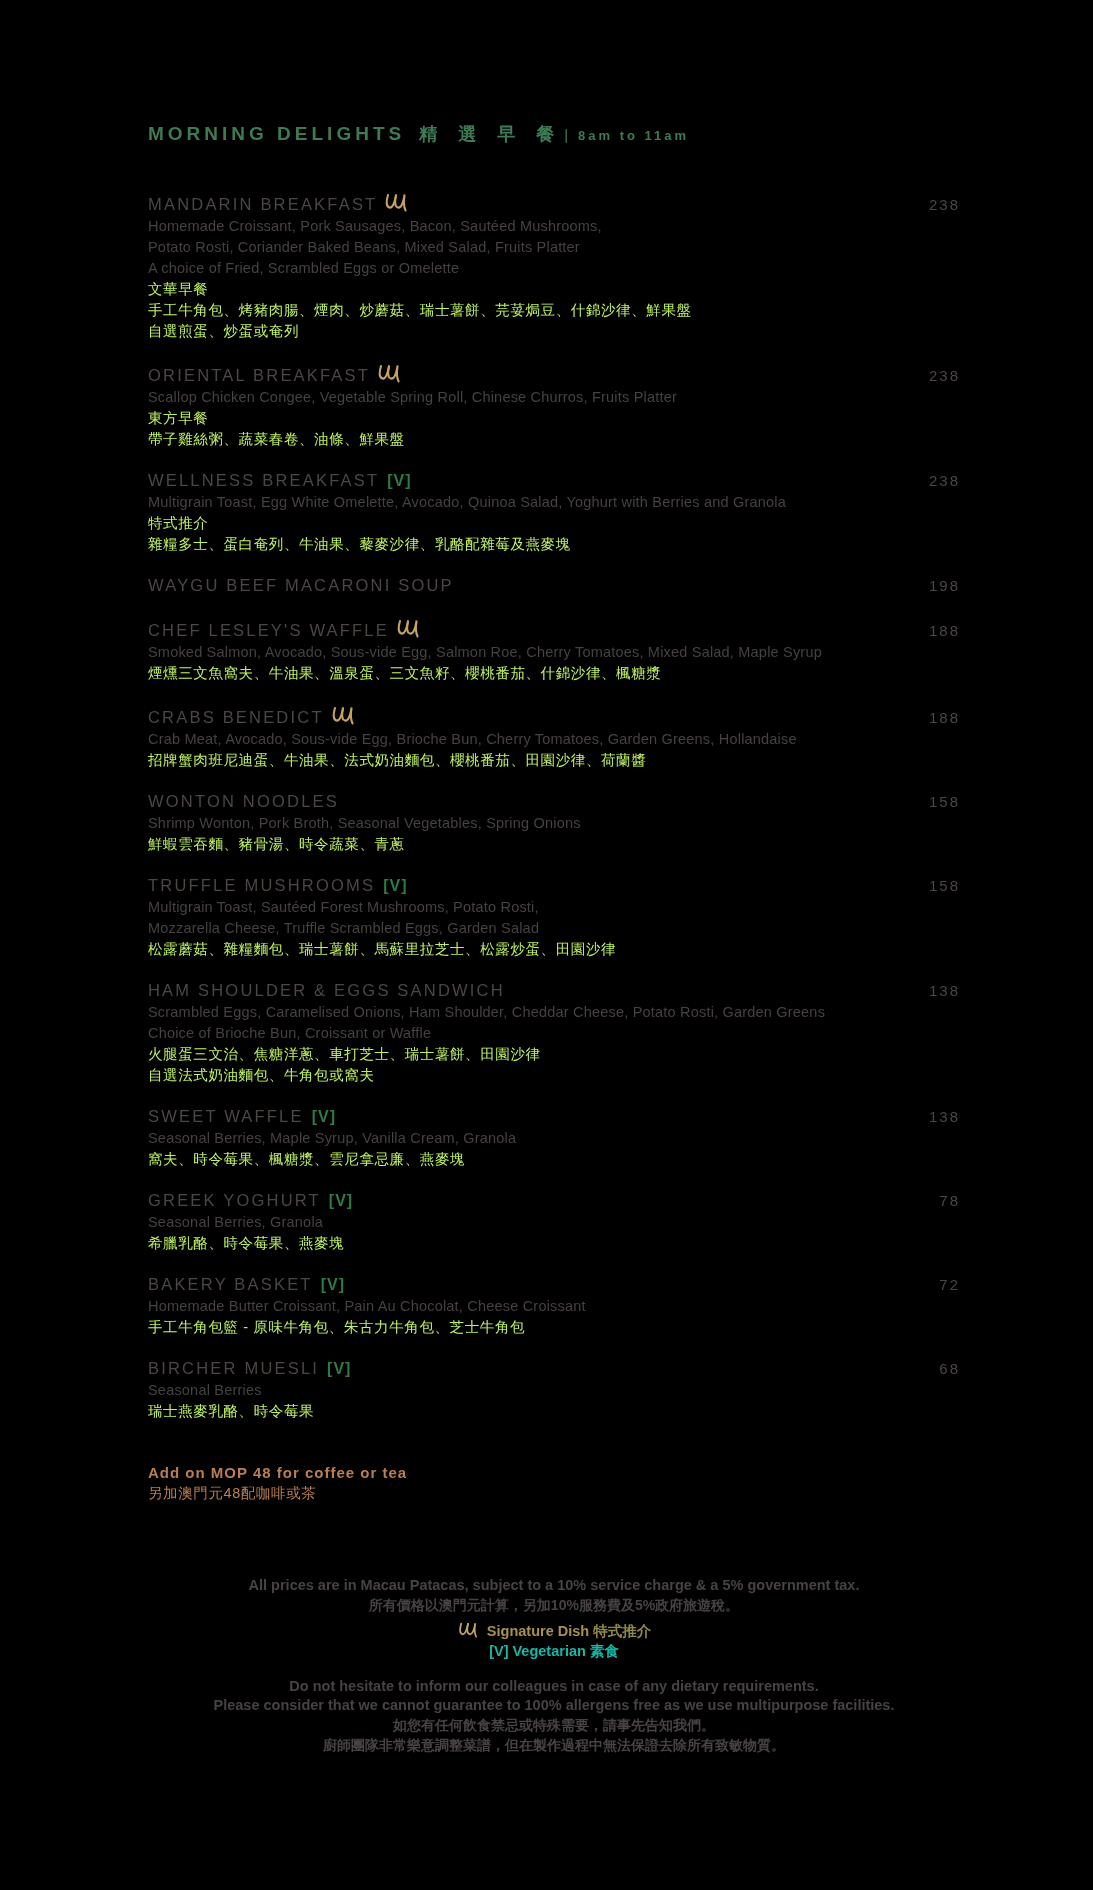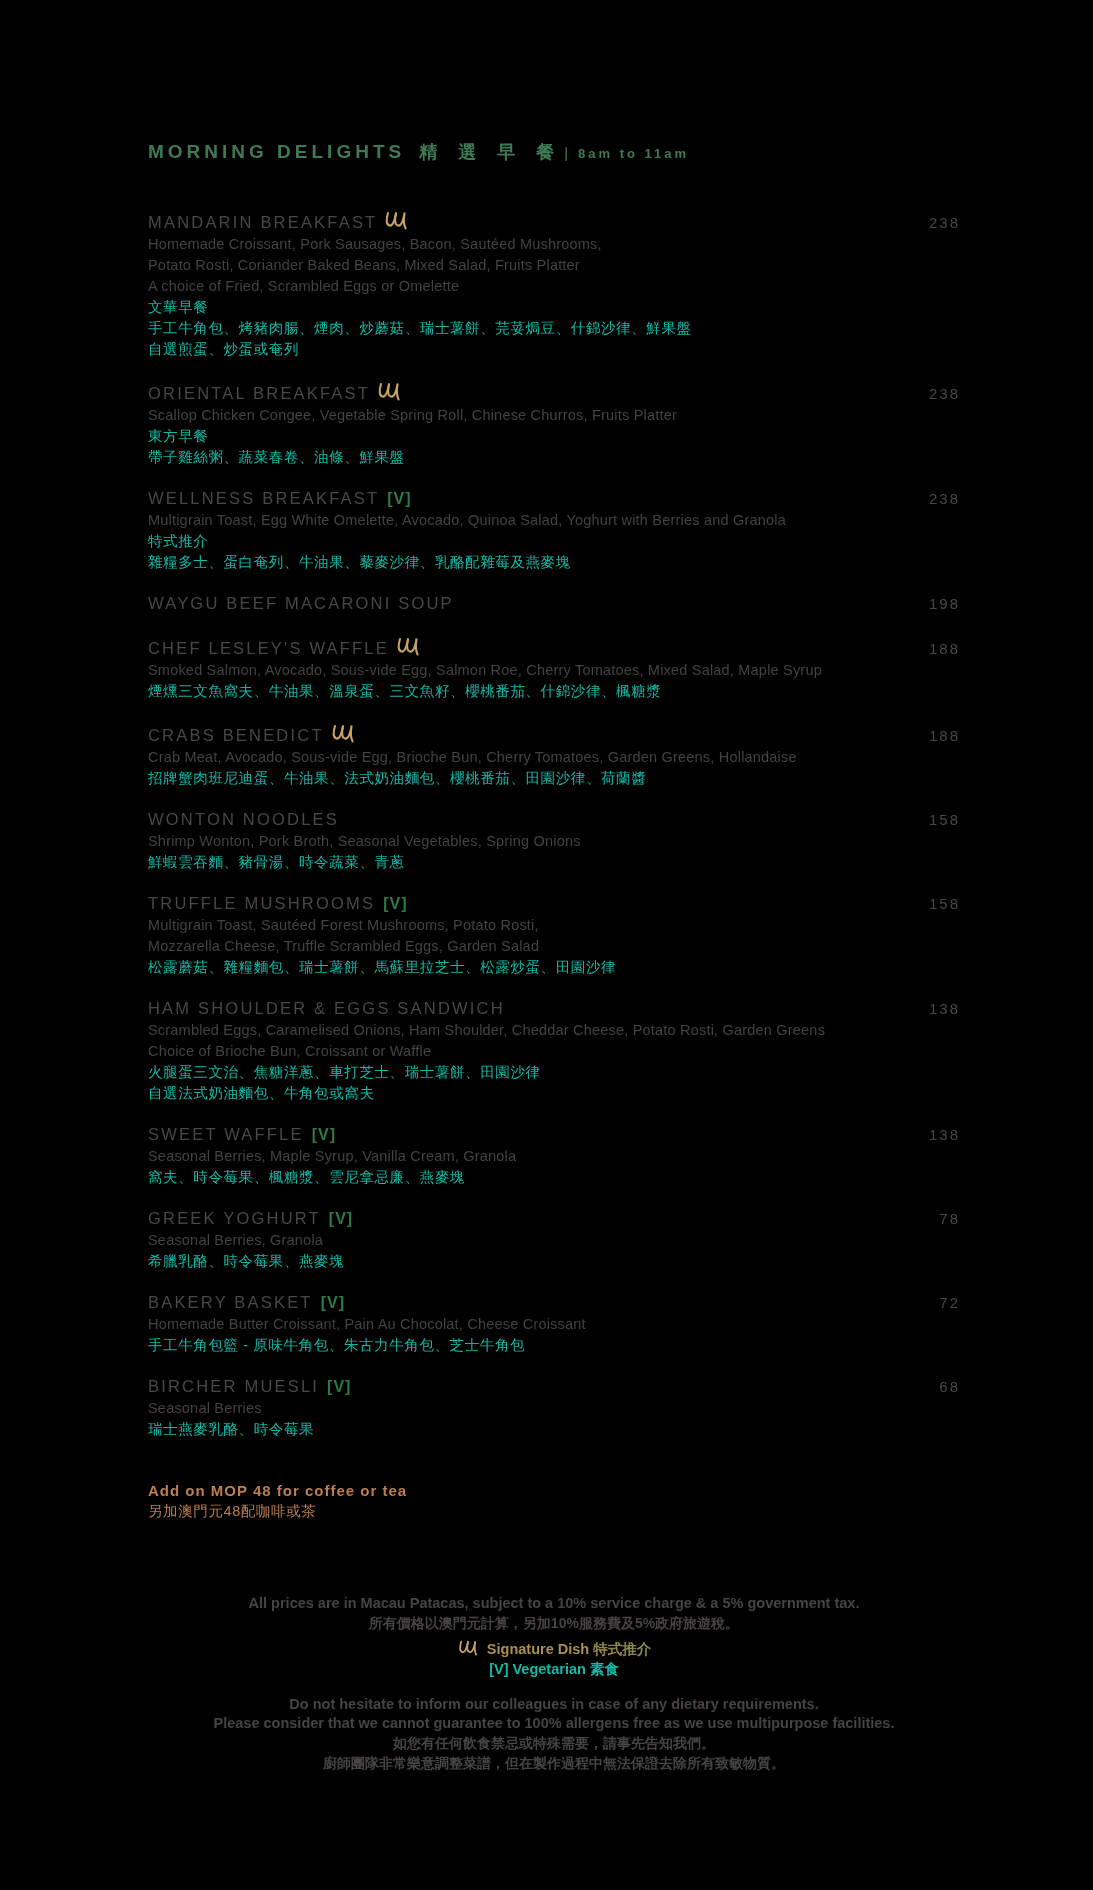--- a/index.html
+++ b/index.html
@@ -5,21 +5,21 @@
   html,body{margin:0;padding:0;background:#000;}
   .page{
     position:relative;
     width:1093px;height:1890px;
     background:#000000;
     font-family:"Liberation Sans", sans-serif;
     overflow:hidden;
   }
   .menu{
     position:absolute;
-    left:148px; top:140px;
+    left:148px; top:122px;
     width:812px;
   }
   
   .menu-header{
     display:flex; align-items:baseline;
     margin-bottom:44px;
     white-space:nowrap;
   }
   .hdr-en{ font-size:19px; letter-spacing:4px; color:#3E7B54; font-weight:700;}
   .hdr-zh{ font-size:18px; letter-spacing:8px; color:#3E7B54; margin-left:14px; font-weight:700;}
@@ -40,21 +40,21 @@
     color:#2F7A45; margin-left:8px; font-weight:700;
   }
   .sig-icon{ margin-left:6px; color:#C6A263; position:relative; top:2px;}
   .item-price{
     margin-left:auto;
     font-size:15px; letter-spacing:2px;
     color:#4C4645;
   }
   .line{ line-height:21px; }
   .line.en{ font-size:14.5px; color:#474140; letter-spacing:0.2px;}
-  .line.zh{ font-size:14.5px; color:#14b8a6; letter-spacing:0.6px;}
+  .line.zh{ font-size:14.5px; color:#bef264; letter-spacing:0.6px;}
   
   .addon{ margin-top:40px; }
   .addon .en{ font-size:15px; letter-spacing:1px; color:#BC7E51; font-weight:700; line-height:21px;}
   .addon .zh{ font-size:14.5px; letter-spacing:0.6px; color:#BC7E51; line-height:21px;}
   
   .footer{
     margin-top:72px;
     text-align:center;
     color:#484243;
   }

